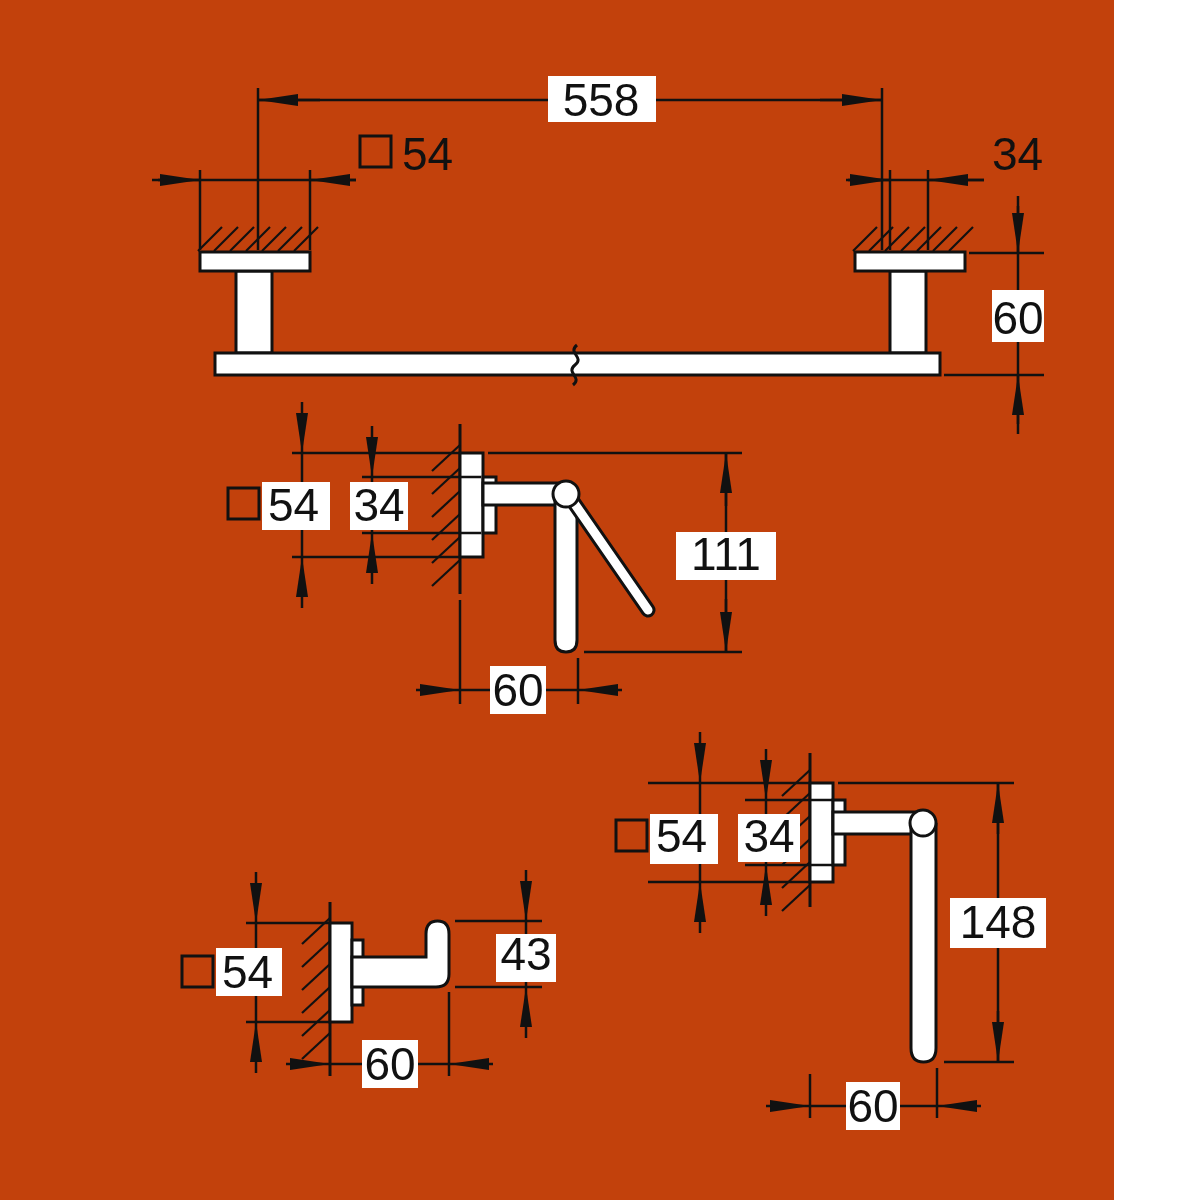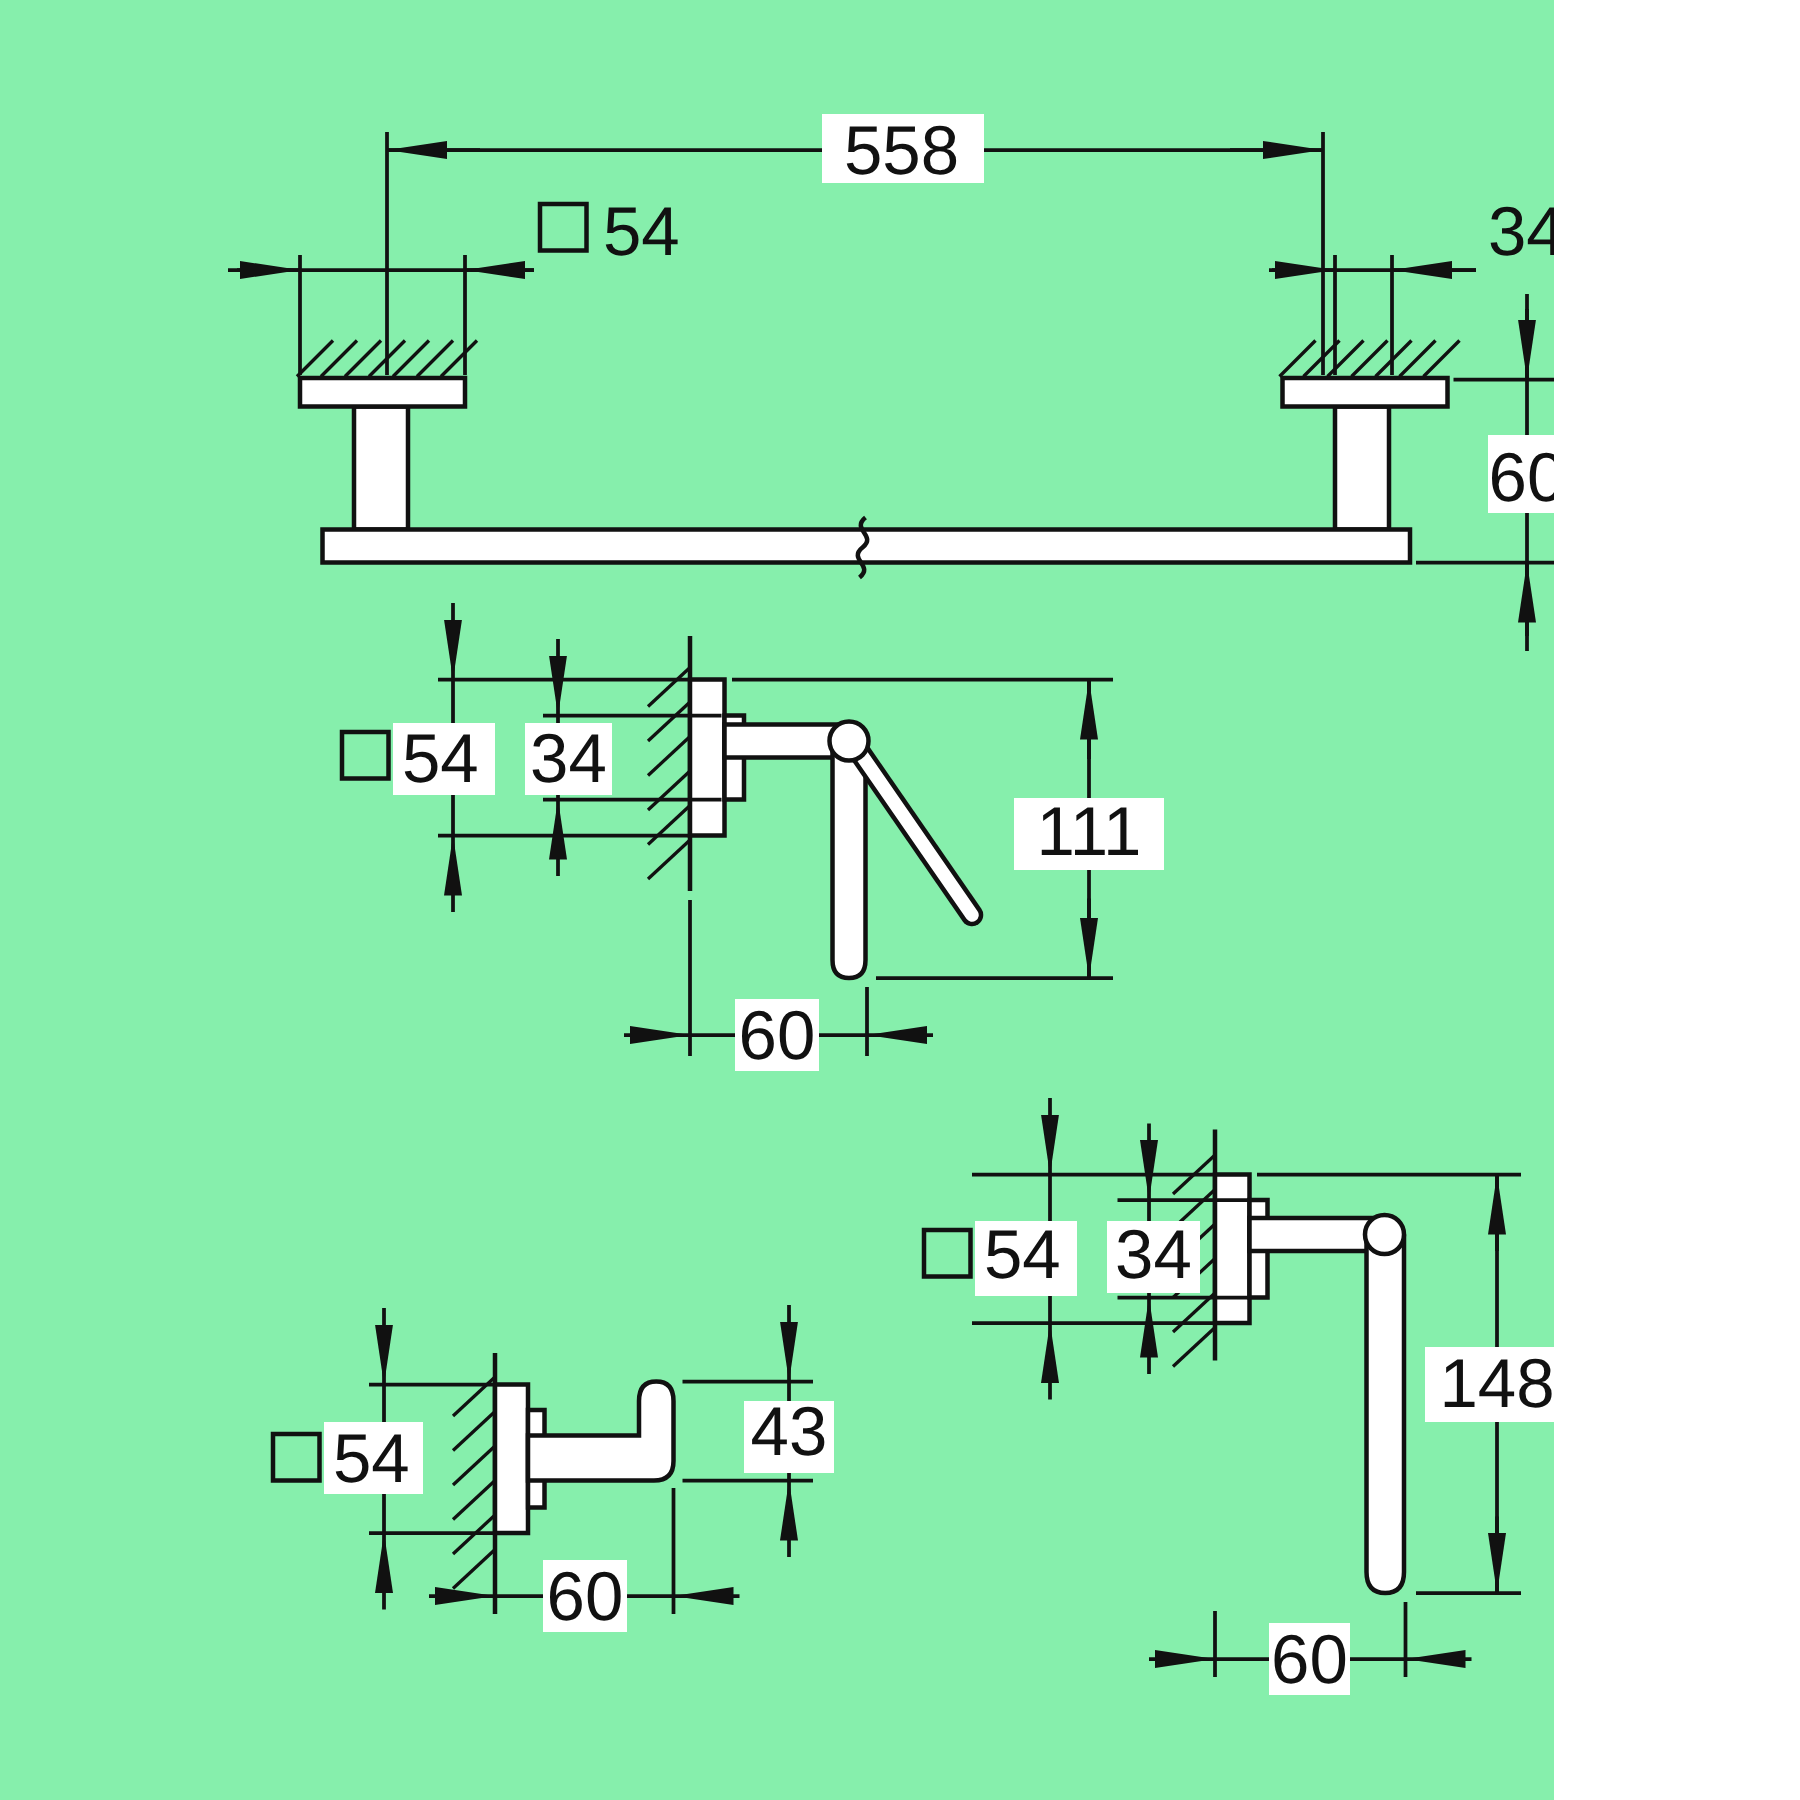--- a/index.html
+++ b/index.html
@@ -1,16 +1,16 @@
 <!DOCTYPE html>
 <html><head>
 <meta charset="utf-8">
 <style>
   html,body{margin:0;padding:0;background:#ffffff;}
-  .stage{width:1036px;height:1200px;background:#86efac;position:relative;overflow:hidden;}
+  .stage{width:1114px;height:1200px;background:#c2410c;position:relative;overflow:hidden;}
   svg{display:block;}
   text{font-family:"Liberation Sans","DejaVu Sans",sans-serif;font-size:46px;fill:#111;}
   .ln{stroke:#111;stroke-width:3;fill:none;}
   .dim{stroke:#111;stroke-width:2.5;fill:none;}
   .hatch{stroke:#111;stroke-width:2.2;fill:none;}
   .solid{fill:#ffffff;stroke:#111;stroke-width:3;}
   .mask{fill:#ffffff;stroke:none;}
   .sq{fill:none;stroke:#111;stroke-width:3;}
 </style>
 </head>

